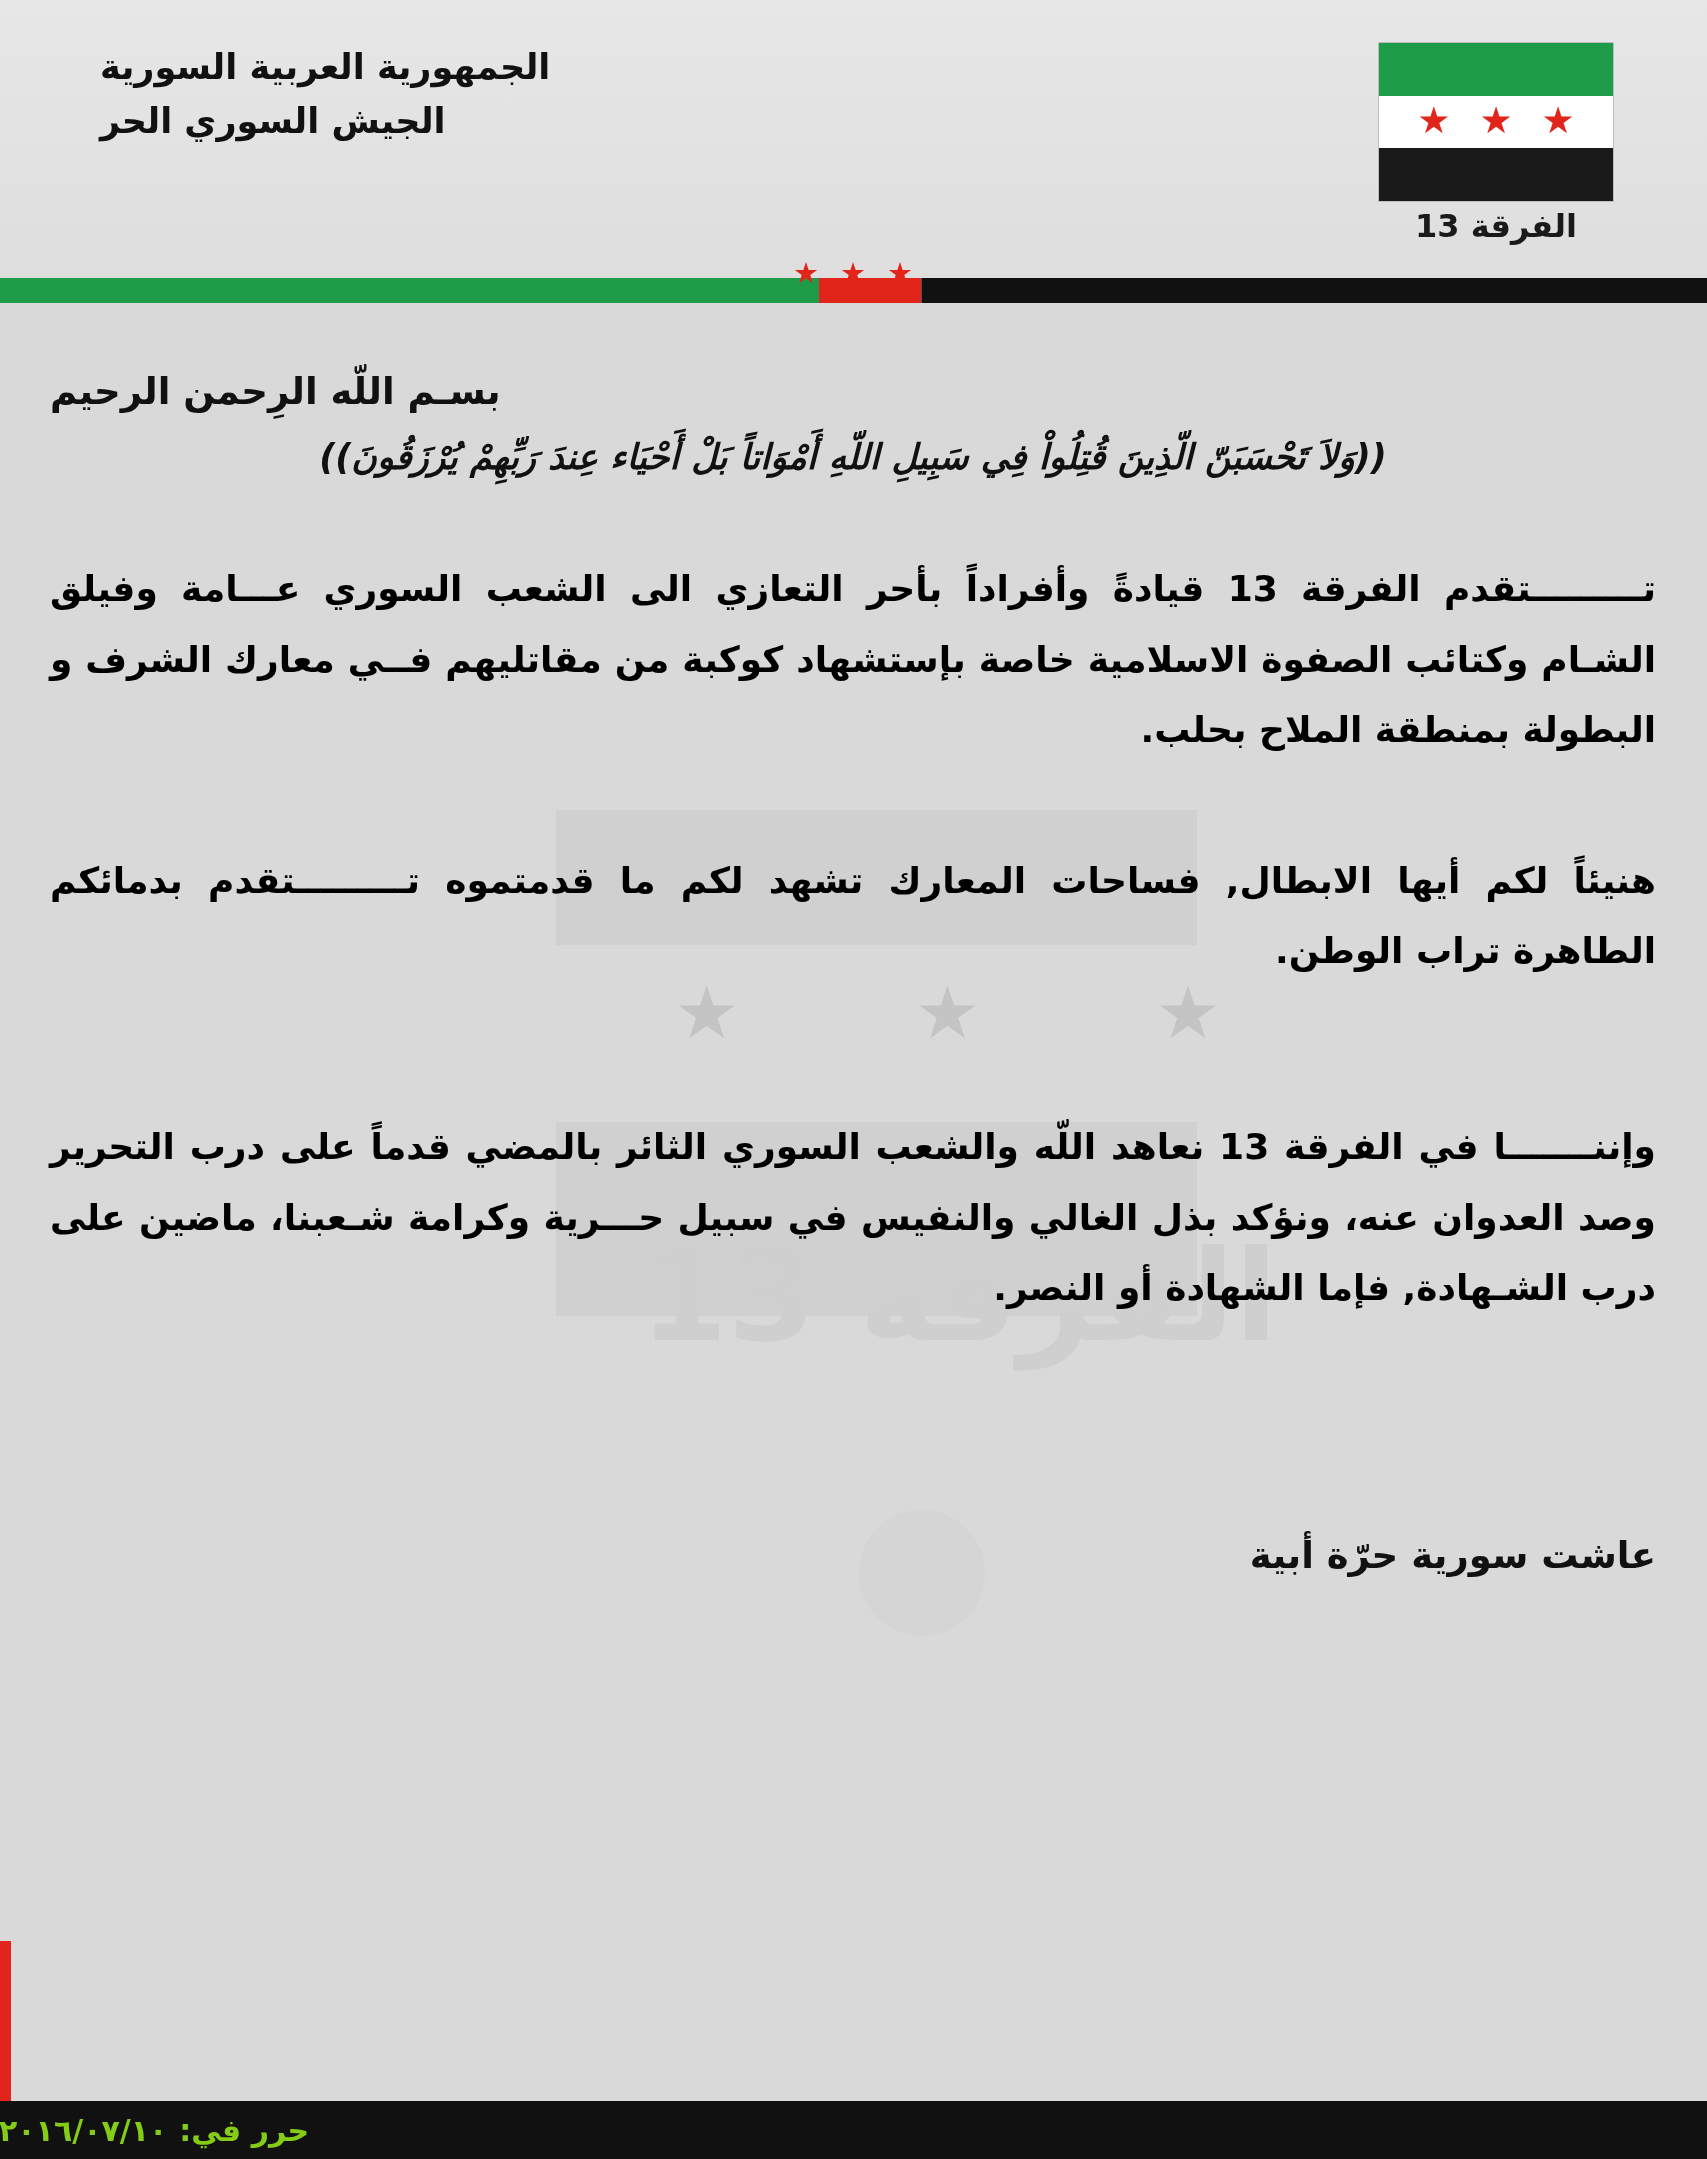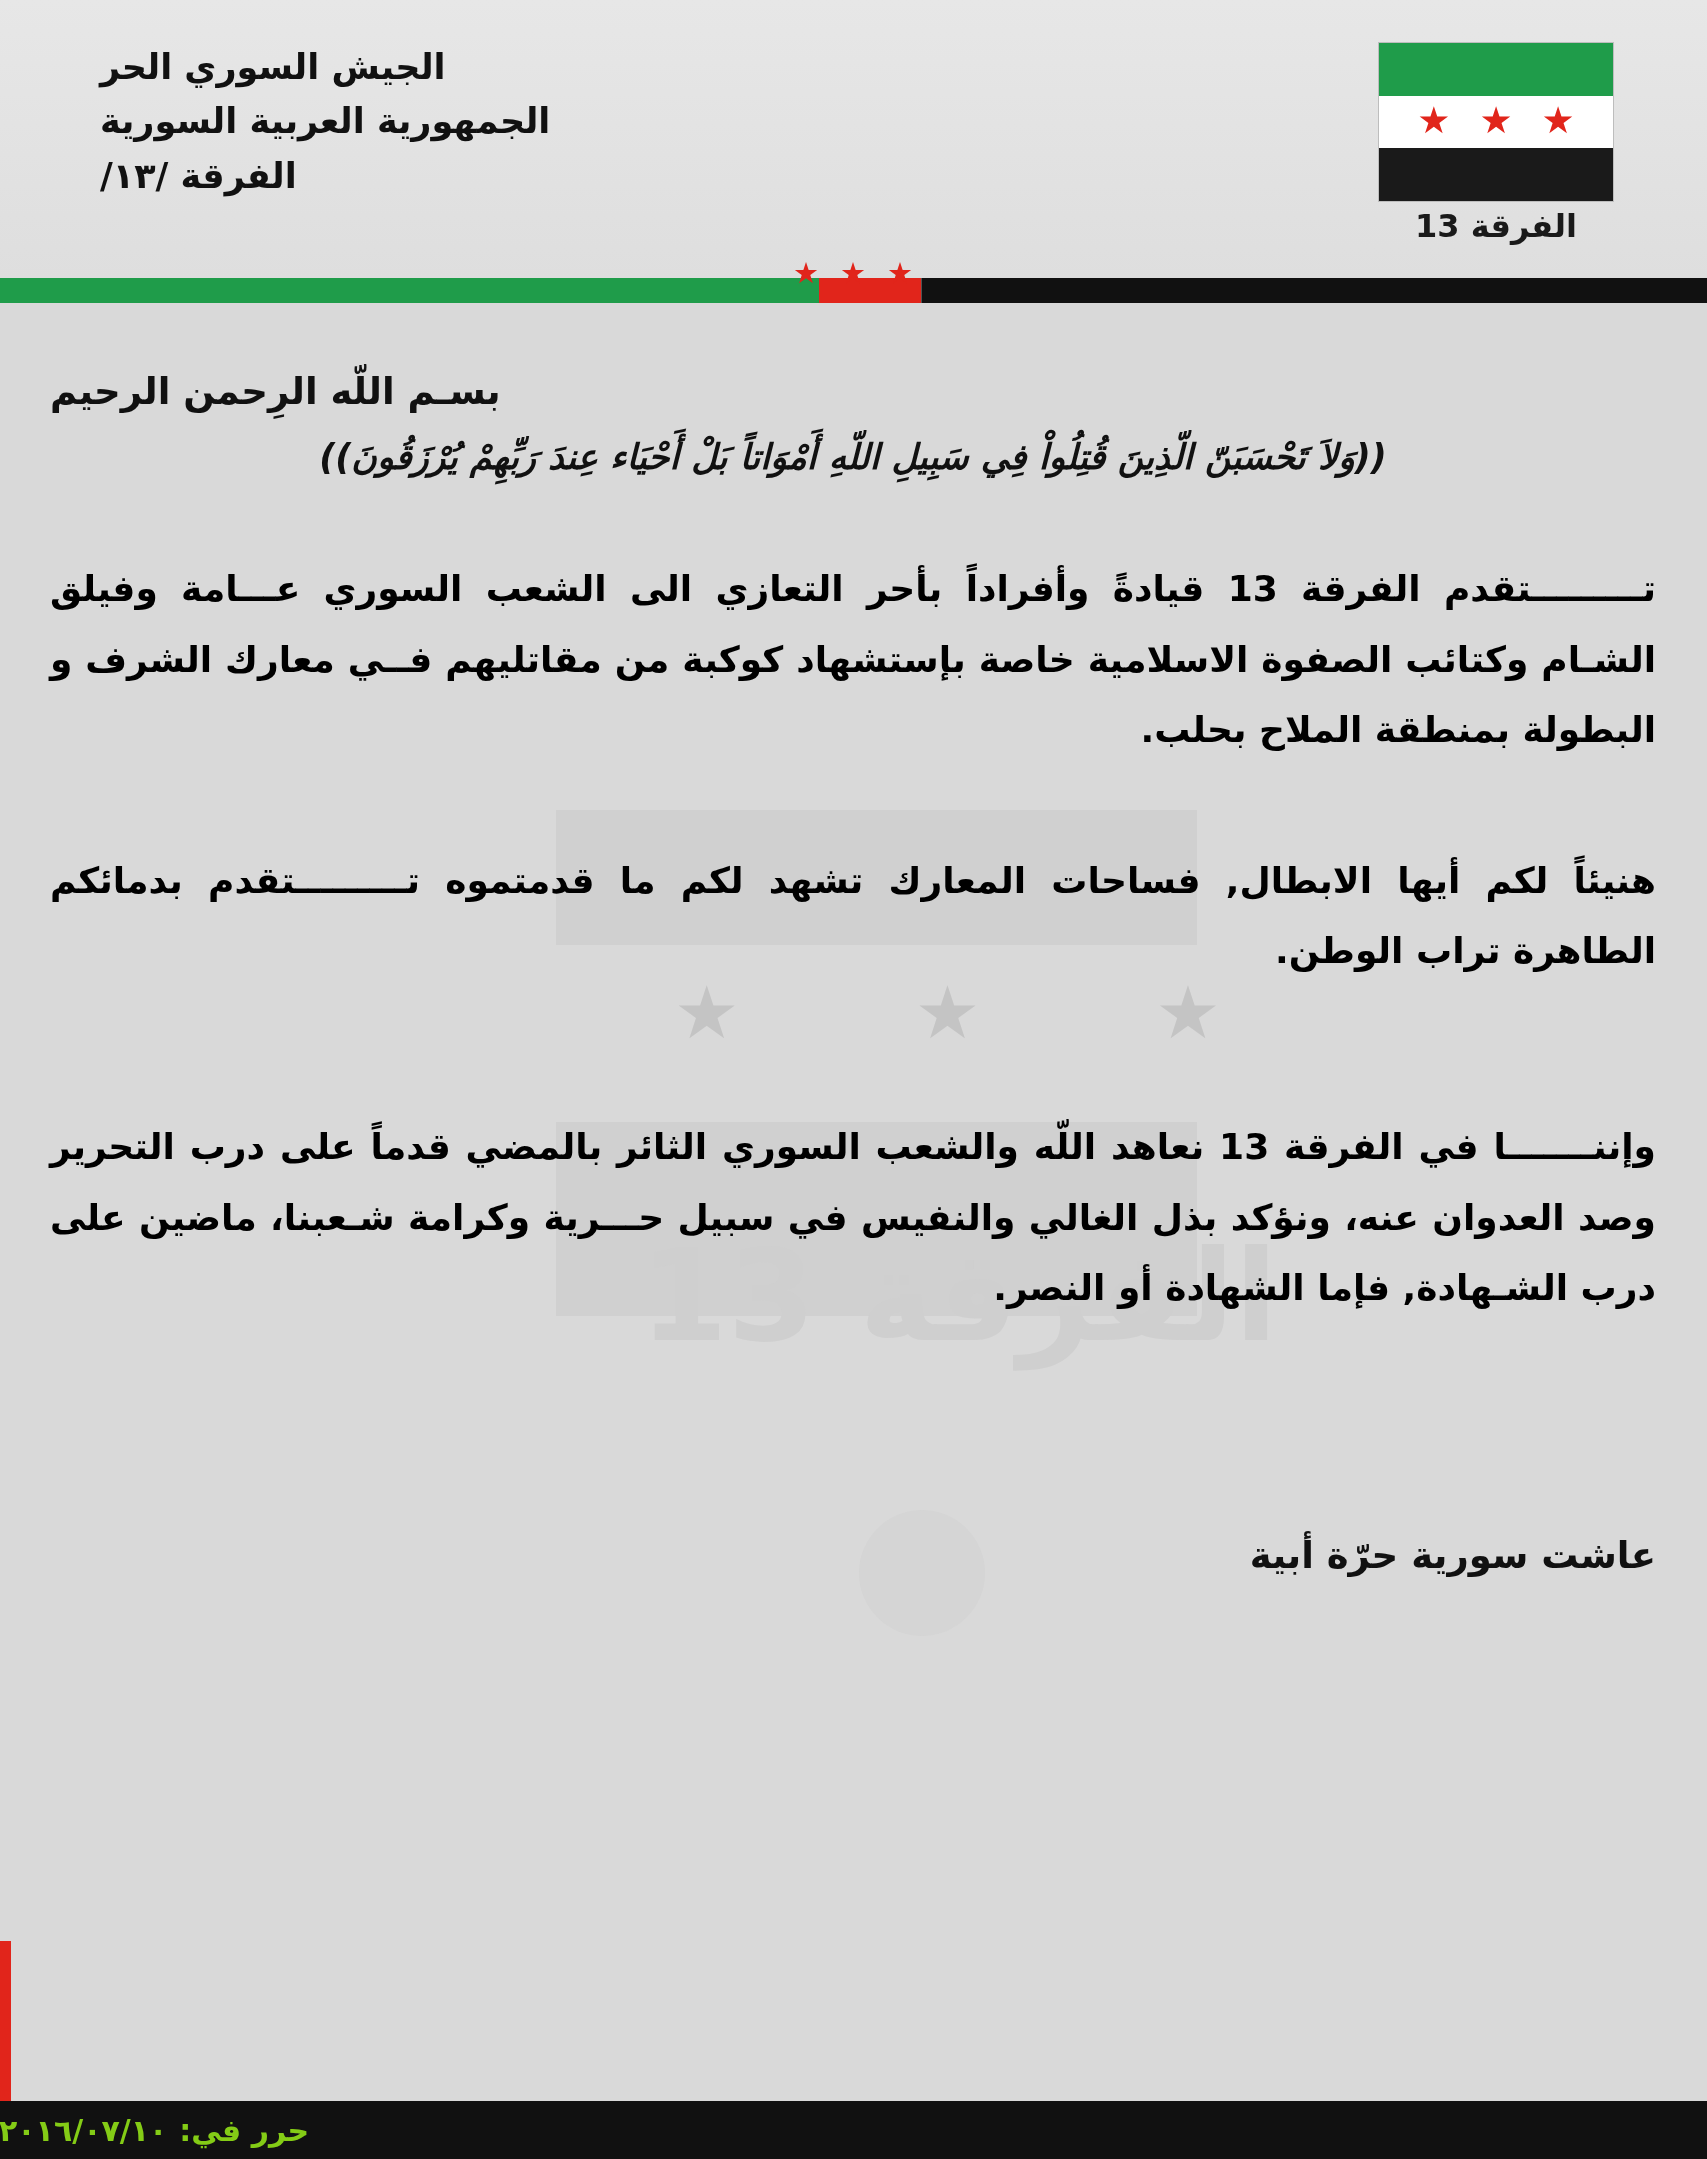--- a/index.html
+++ b/index.html
@@ -227,23 +227,22 @@
           <span class="star">★</span>
           <span class="star">★</span>
           <span class="star">★</span>
         </div>
         <div class="band black"></div>
       </div>
       <div class="flag-caption">الفرقة 13</div>
     </div>
 
     <div class="org-titles">
+      <div>الجمهورية العربية السورية</div>
       <div>الجيش السوري الحر</div>
-      <div>الجمهورية العربية السورية</div>
-      <div>الفرقة /١٣/</div>
     </div>
   </div>
 
   <div class="divider">
     <div class="seg-black"></div>
     <div class="seg-red"></div>
     <div class="seg-green"></div>
     <div class="divider-stars">
       <span>★</span>
       <span>★</span>

